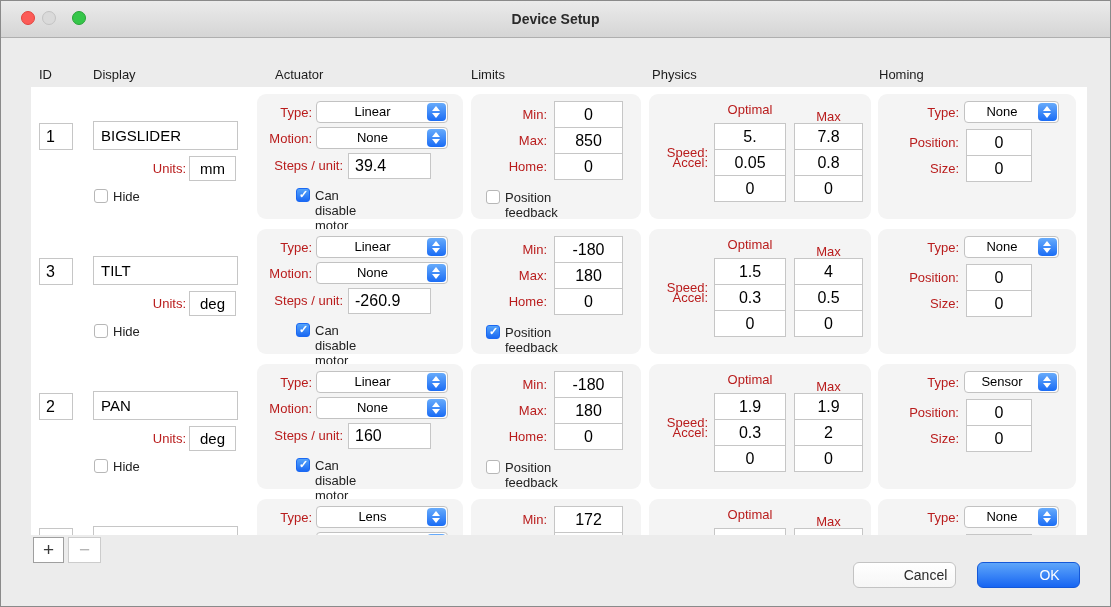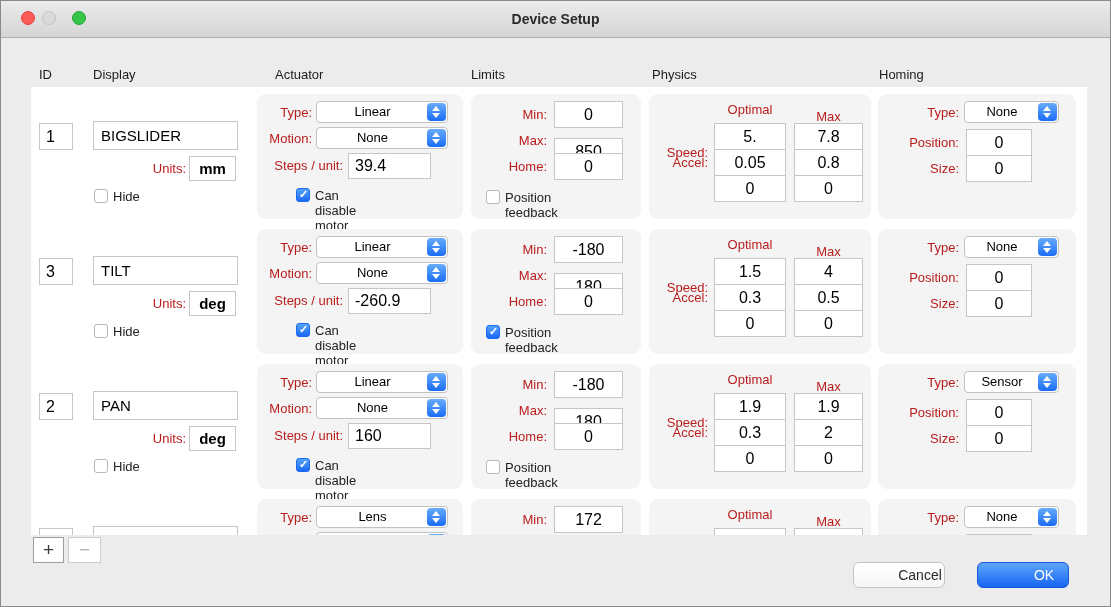--- a/index.html
+++ b/index.html
@@ -38,37 +38,37 @@
   .cbrow{position:absolute;height:16px;}
   .cb{position:absolute;left:0;top:0;width:14px;height:14px;border:1px solid #b7b7b7;border-radius:3px;
       background:#fff;box-sizing:border-box;}
   .cb.on{background:linear-gradient(#54a3f9,#1b69f3);border-color:#1b69f3;}
   .cb.on::after{content:"✓";position:absolute;left:2px;top:-1px;color:#fff;font-size:11px;font-weight:bold;}
   .cblbl{position:absolute;left:19px;top:0;font-size:13px;color:#222;line-height:15px;}
   
   .idf{left:8px;top:29px;width:34px;height:27px;line-height:25px;padding-left:6px;}
   .namef{left:62px;top:27px;width:145px;height:29px;line-height:27px;padding-left:7px;font-size:15px;}
   .units-lbl{left:62px;top:67px;width:93px;text-align:right;}
-  .unitsf{left:158px;top:62px;width:47px;height:25px;line-height:23px;text-align:center;font-size:15px;font-weight:bold;}
+  .unitsf{left:158px;top:62px;width:47px;height:25px;line-height:23px;text-align:center;font-size:15px;}
   .hiderow{left:63px;top:95px;}
   
   .actuator{left:226px;width:206px;}
   .al-type{left:0;width:55px;top:11px;text-align:right;}
   .al-motion{left:0;width:55px;top:37px;text-align:right;}
   .p-type{left:59px;top:7px;width:132px;}
   .p-motion{left:59px;top:33px;width:132px;}
   .al-steps{left:0;width:86px;top:64px;text-align:right;}
   .stepsf{left:91px;top:59px;width:83px;height:26px;line-height:24px;padding-left:6px;}
   .cdm{left:39px;top:94px;}
   
   .limits{left:440px;width:170px;}
   .ll{left:0;width:76px;text-align:right;}
   .ll1{top:13px;} .ll2{top:39px;} .ll3{top:65px;}
   .lf{left:83px;width:69px;height:27px;line-height:25px;text-align:center;}
-  .lf1{top:7px;} .lf2{top:44px;} .lf3{top:59px;}
+  .lf1{top:7px;} .lf2{top:33px;} .lf3{top:59px;}
   .pfrow{left:15px;top:96px;}
   
   .physics{left:618px;width:222px;}
   .ph-opt{left:65px;width:72px;top:8px;text-align:center;}
   .ph-max{left:145px;width:69px;top:15px;text-align:center;}
   .pl{left:0;width:59px;text-align:right;}
   .pl1{top:35px;margin-top:16px;} .pl2{top:61px;} .pl3{top:100px;margin-top:32px;}
   .pf{width:72px;height:27px;line-height:25px;text-align:center;}
   .pfo{left:65px;} .pfm{left:145px;width:69px;}
   .pr1{top:29px;} .pr2{top:55px;} .pr3{top:81px;}
@@ -77,21 +77,21 @@
   .hl{left:0;width:81px;text-align:right;}
   .hl1{top:11px;} .hl2{top:41px;} .hl3{top:67px;}
   .p-htype{left:86px;top:7px;width:95px;}
   .hf{left:88px;width:66px;height:27px;line-height:25px;text-align:center;}
   .hf1{top:35px;} .hf2{top:61px;}
   
   .sqbtn{position:absolute;top:536px;height:26px;background:#fff;box-sizing:border-box;text-align:center;
          font-size:19px;line-height:23px;}
   .btn-add{left:32px;width:31px;border:1px solid #9f9f9f;color:#3a3a3a;}
   .btn-remove{left:67px;width:33px;border:1px solid #cccccc;color:#b5b5b5;}
-  .pushbtn{position:absolute;top:561px;width:92px;height:26px;border-radius:6px;box-sizing:border-box;
+  .pushbtn{position:absolute;top:561px;width:103px;height:26px;border-radius:6px;box-sizing:border-box;
            text-align:center;font-size:14px;line-height:25px;padding-left:42px;}
   .btn-cancel{left:852px;background:linear-gradient(#ffffff,#f6f6f6);border:1px solid #c3c3c3;color:#2b2b2b;}
   .btn-ok{left:976px;background:linear-gradient(#5ea6fa,#1765f2);border:1px solid #1458d8;color:#fff;}
 </style>
 </head>
 <body>
 
 <div class="window">
 
   <div class="titlebar">

